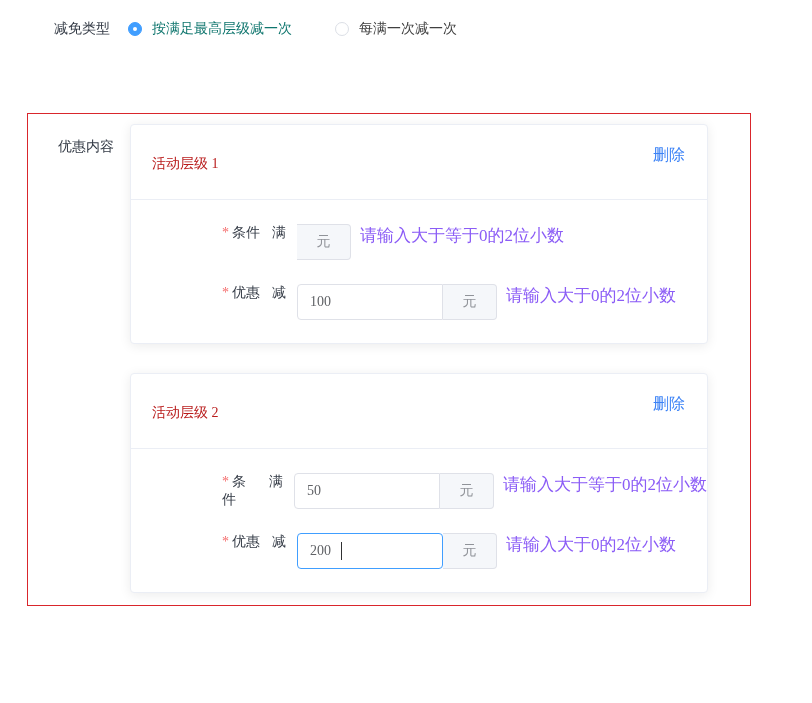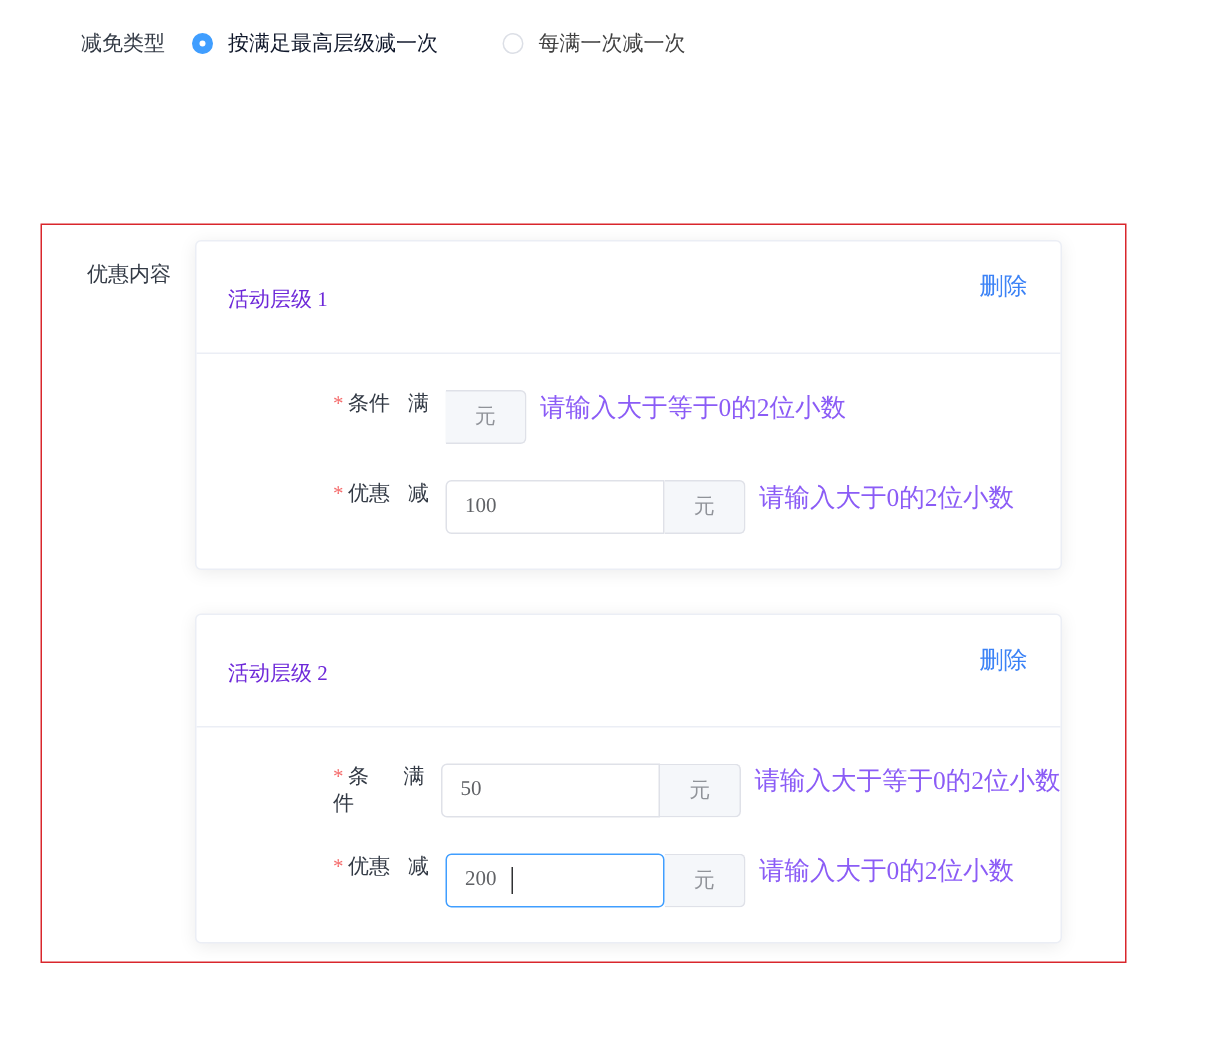--- a/index.html
+++ b/index.html
@@ -12,41 +12,41 @@
   .form-label { display:inline-block; text-align:right; color:#333a45; }
 
   
   .row-type { position:absolute; top:19px; left:0; height:20px; display:flex; align-items:center; }
   .row-type .form-label { width:110px; }
   .radio { display:flex; align-items:center; cursor:pointer; }
   .radio-circle { width:14px; height:14px; border-radius:50%; border:1px solid #dcdfe6; background:#fff; position:relative; flex:0 0 14px; }
   .radio.checked .radio-circle { background:#409EFF; border-color:#409EFF; }
   .radio.checked .radio-circle::after { content:""; position:absolute; left:4px; top:4px; width:4px; height:4px; border-radius:50%; background:#fff; }
   .radio-label { margin-left:10px; color:#404040; }
-  .radio.checked .radio-label { color:#0f172a; }
+  .radio.checked .radio-label { color:#0f766e; }
   .radio-1 { margin-left:18px; }
   .radio-2 { margin-left:43px; }
 
   
   .row-limit { position:absolute; top:62px; left:0; height:36px; display:flex; align-items:center; }
   .row-limit .form-label { width:133px; }
   .limit-input { margin-left:10px; width:565px; height:36px; border:1px solid #dfe1e8; border-radius:4px;
     padding:0 12px; font-size:14px; color:#6a7280; outline:none; font-family:inherit; background:#fff; }
 
   
-  .red-box { position:absolute; left:27px; top:113px; width:724px; height:493px; border:1px solid #d9262c; background:#fff;margin-top:36px; }
+  .red-box { position:absolute; left:27px; top:113px; width:724px; height:493px; border:1px solid #d9262c; background:#fff; }
   .content-label { position:absolute; left:0; top:24px; width:86px; text-align:right; color:#333a45; }
 
   
   .card { position:absolute; left:102px; width:578px; height:220px; background:#fff;
     border:1px solid #ebeef5; border-radius:4px; box-shadow:0 2px 12px rgba(0,0,0,0.08); }
   .card-1 { top:10px; }
   .card-2 { top:259px; }
   .card-header { position:relative; height:75px; border-bottom:1px solid #ebeef5; }
-  .card-title { position:absolute; left:21px; top:30px; font-size:14px; color:#6d28d9; }
+  .card-title { position:absolute; left:21px; top:30px; font-size:14px; color:#b91c1c; }
   .delete-link { position:absolute; right:22px; top:20px; color:#3b82f6; cursor:pointer; text-decoration:none; font-size:16px; }
 
   .tier-row { position:absolute; left:0; width:100%; height:36px; display:flex; align-items:flex-start; padding-left:91px; }
   .tier-row-1 { top:99px; }
   .tier-row-2 { top:159px; }
   .tier-row .row-label { color:#333a45; }
   .verb { margin-left:12px; color:#333a45; }
   .input-group { display:flex; margin-left:11px; height:36px; }
   .input-wrap { position:relative; }
   .tier-input { width:146px; height:36px; border:1px solid #dfe1e8; border-radius:4px 0 0 4px;

